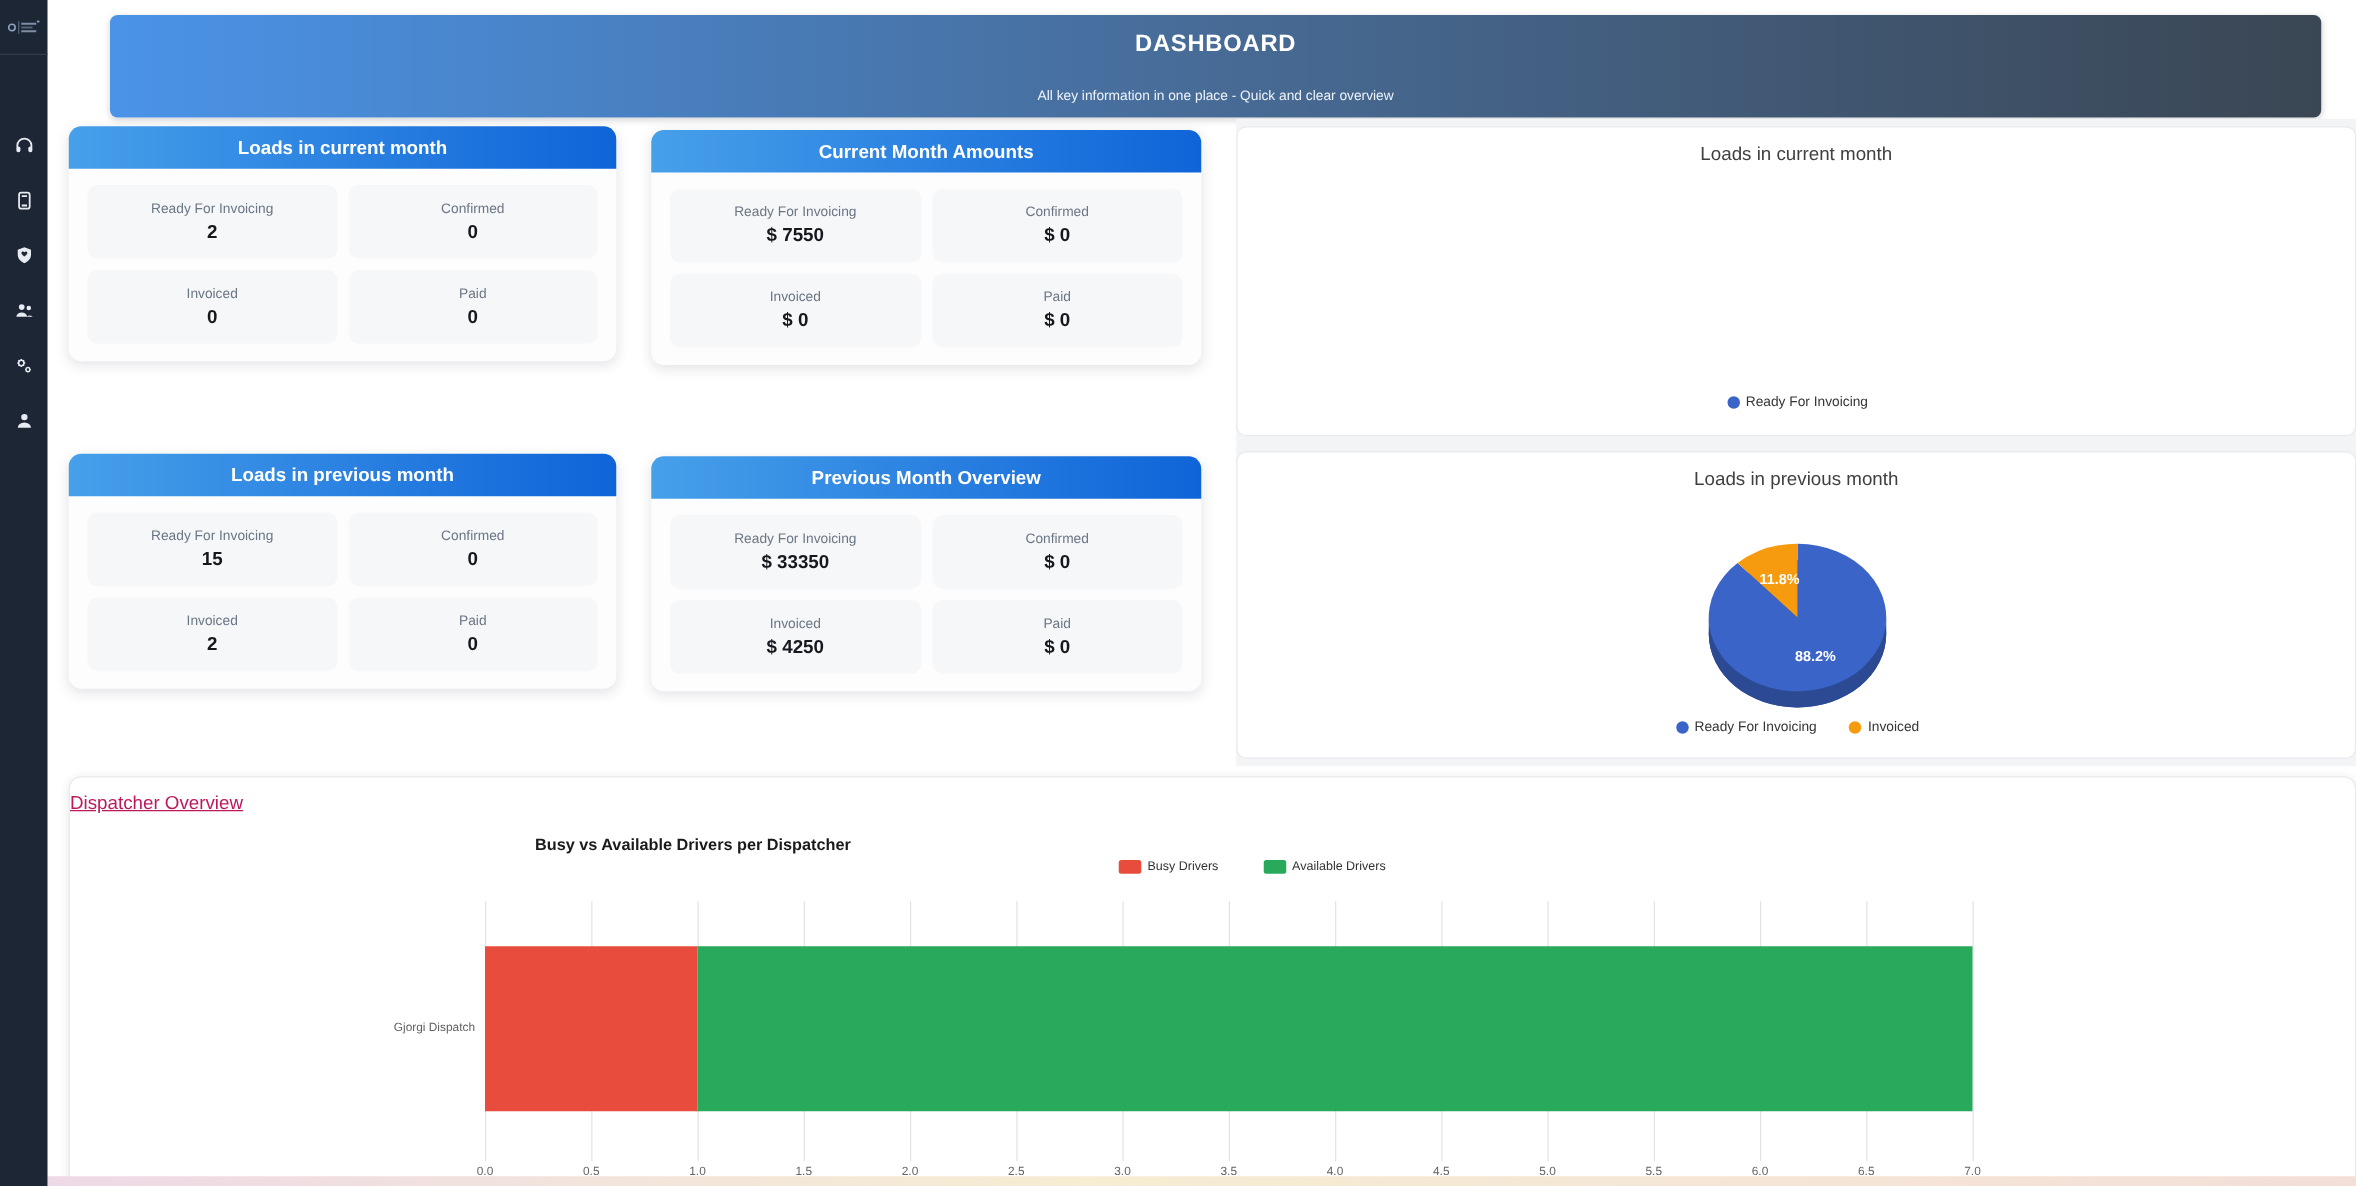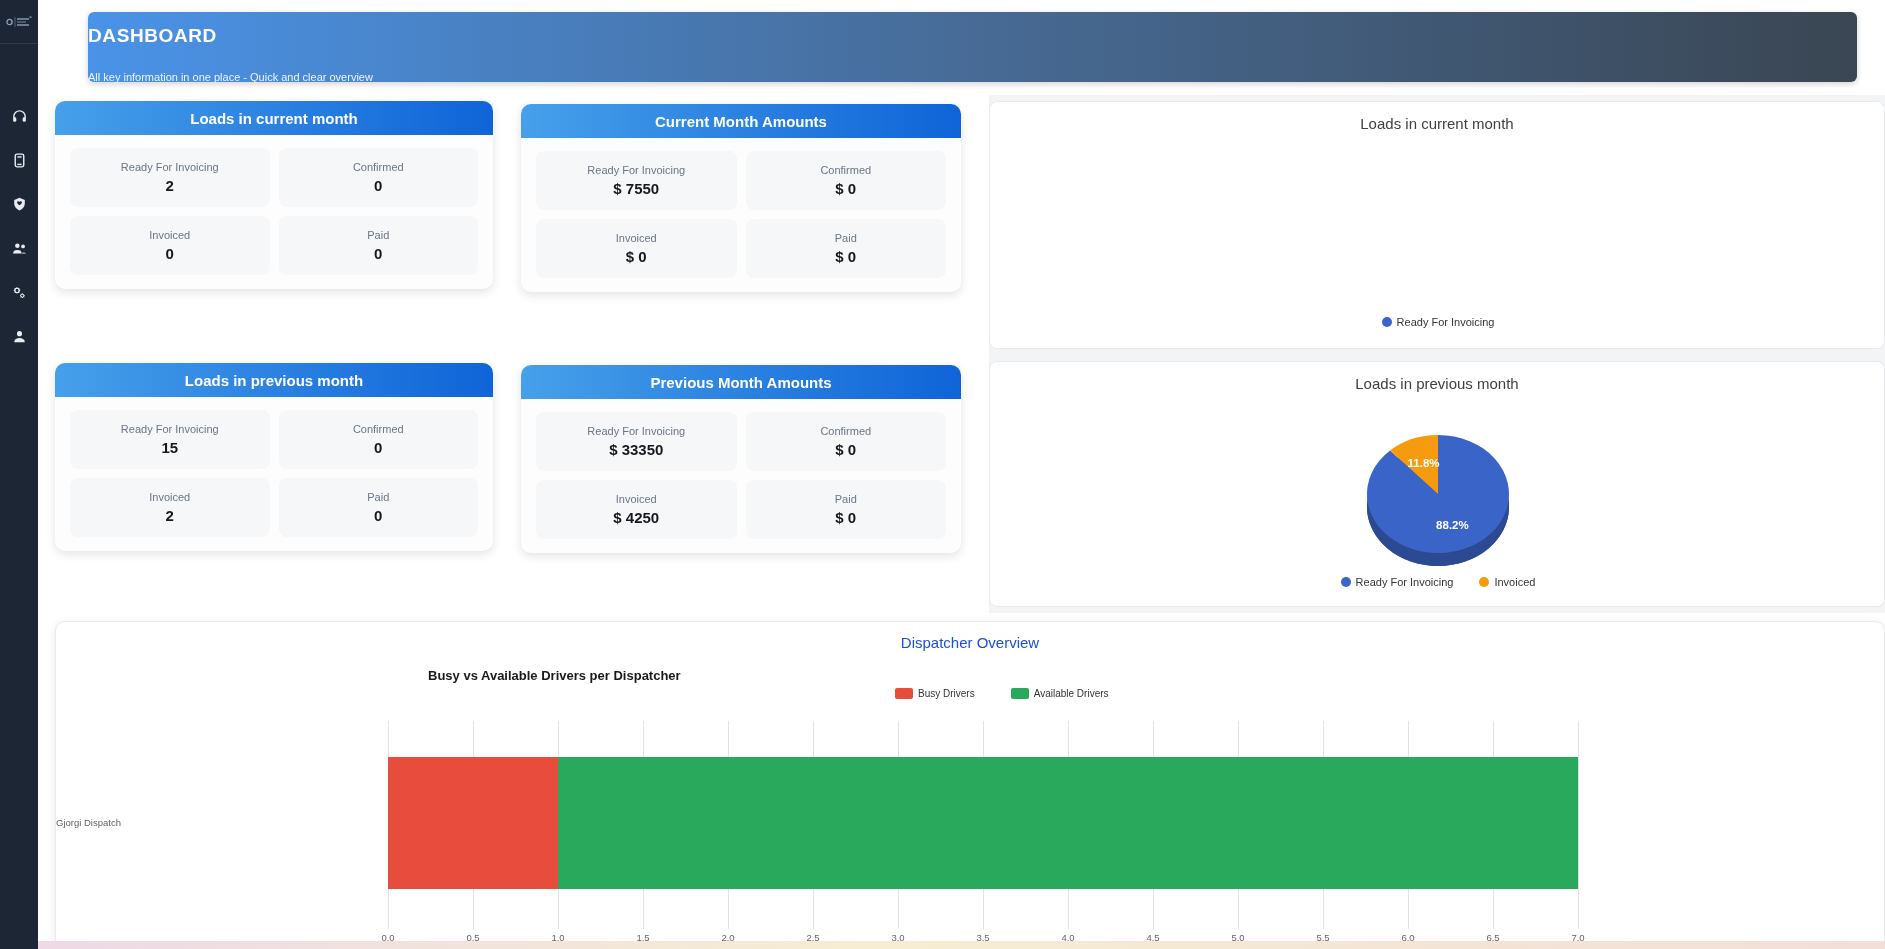--- a/index.html
+++ b/index.html
@@ -20,26 +20,26 @@
   }
   .side-icons { display:flex; flex-direction:column; align-items:center; margin-top:50px; }
   .side-item {
     width:38px; height:44px; display:flex; align-items:center; justify-content:center;
     cursor:pointer;
   }
   .side-item svg { width:17px; height:17px; }
 
   
   .banner {
-    position:absolute; left:88px; top:12px; width:1769px; height:70px;
+    position:absolute; left:88px; top:12px; width:1769px; height:82px;
     border-radius:6px;
     background:linear-gradient(90deg,#4a93e8 0%, #4e6residue 0%, #47658a 55%, #3a4653 100%);
     background:linear-gradient(90deg,#4a93e8 0%, #476b96 50%, #3a4653 100%);
     box-shadow:0 2px 6px rgba(0,0,0,0.18);
-    color:#fff;
+    text-align:center; color:#fff;
   }
   .banner-title { margin-top:13px; font-size:19px; font-weight:bold; letter-spacing:0.6px; }
   .banner-sub   { margin-top:24px; font-size:11px; color:#eef3f9; }
 
   
   .stat-card {
     position:absolute; background:#fdfdfe; border-radius:10px;
     box-shadow:0 3px 10px rgba(30,40,60,0.13);
   }
   .stat-card-header {
@@ -79,31 +79,31 @@
   }
   .legend-entry { display:flex; align-items:center; gap:5px; }
   .legend-dot { width:10px; height:10px; border-radius:50%; }
 
   
   .disp-card {
     position:absolute; left:55px; top:621px; width:1830px; height:328px;
     background:#fff; border:1px solid #e8eaed; border-radius:10px 10px 0 0;
     box-shadow:0 2px 8px rgba(30,40,60,0.10);
   }
-  .disp-title { margin-top:12px; text-align:center; font-size:15px; color:#1d4ed8; }
+  .disp-title { margin-top:12px; font-size:15px; color:#be185d;text-decoration:underline; }
   .bar-title  { position:absolute; left:332px; top:46px; font-size:13px; font-weight:bold; color:#1a1a1a;padding-left:40px; }
   .bar-legend { position:absolute; left:839px; top:66px; display:flex; gap:36px;
                 font-size:10px; color:#333; }
   .bar-legend .legend-entry { gap:5px; }
   .legend-swatch { width:18px; height:11px; border-radius:2px; }
   .bar-plot { position:absolute; left:0; top:0; width:1830px; height:328px; }
   .gridline { position:absolute; width:1px; background:#e3e3e3; }
   .tick-label { position:absolute; width:30px; text-align:center; font-size:9.5px; color:#646464; }
   .bar-seg { position:absolute; }
-  .cat-label { position:absolute; font-size:9.5px; color:#5f5f5f; }
+  .cat-label { position:absolute; text-align:right; font-size:9.5px; color:#5f5f5f; }
 
   
   .bottom-strip {
     position:absolute; left:38px; top:941px; width:1847px; height:8px; z-index:8;
     background:linear-gradient(90deg,#eed9e6 0%, #f6edd2 45%, #f3ded8 100%);
   }
 </style>
 </head>
 <body>
 
@@ -233,21 +233,21 @@
       <div class="stat-value">2</div>
     </div>
     <div class="stat-tile">
       <div class="stat-label">Paid</div>
       <div class="stat-value">0</div>
     </div>
   </div>
 </div>
 
 <div class="stat-card" style="left:521px; top:365px; width:440px; height:188px;">
-  <div class="stat-card-header">Previous Month Amounts</div>
+  <div class="stat-card-header">Previous Month Overview</div>
   <div class="stat-body">
     <div class="stat-tile">
       <div class="stat-label">Ready For Invoicing</div>
       <div class="stat-value">$ 33350</div>
     </div>
     <div class="stat-tile">
       <div class="stat-label">Confirmed</div>
       <div class="stat-value">$ 0</div>
     </div>
     <div class="stat-tile">

